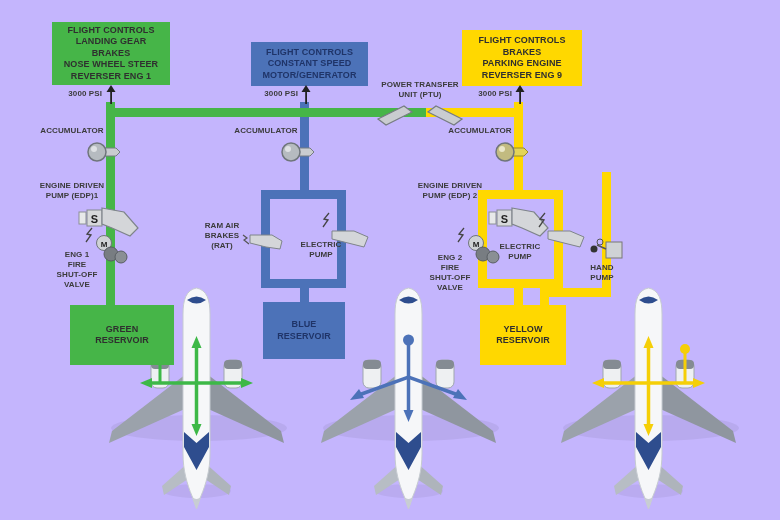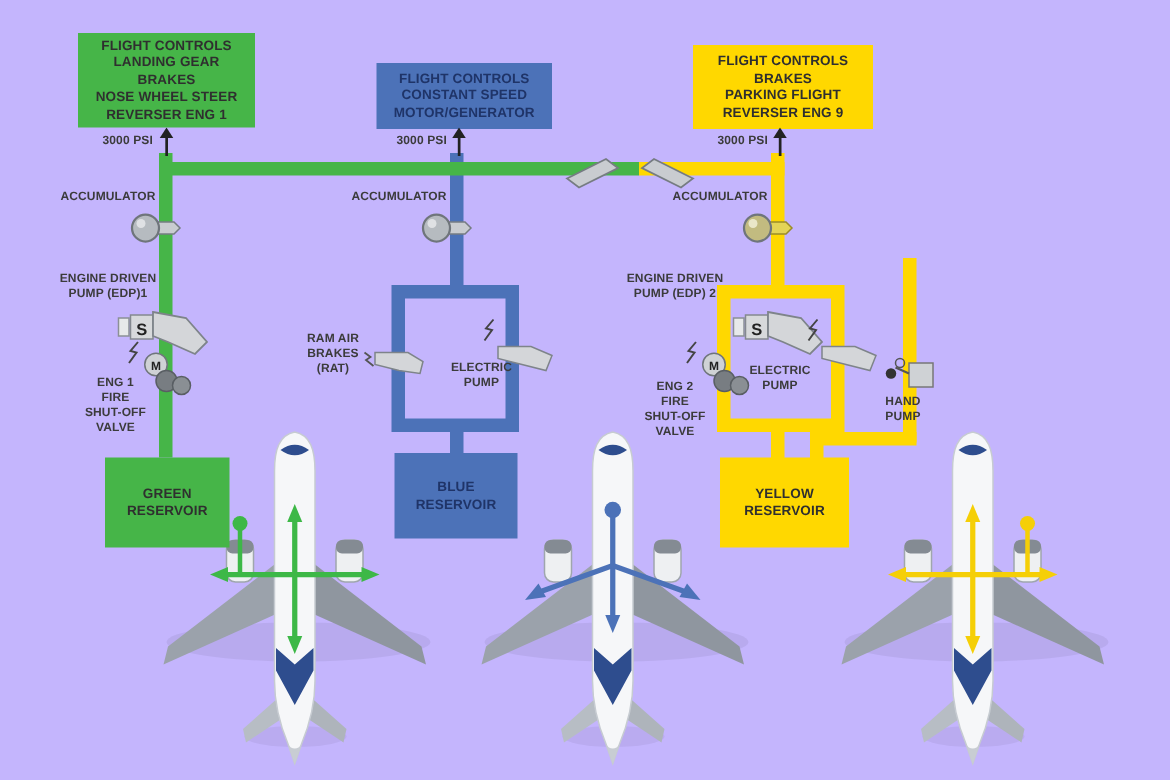--- a/index.html
+++ b/index.html
@@ -132,21 +132,21 @@
     <text x="26" y="20.5" font-size="8" font-weight="bold" fill="#222" text-anchor="middle">M</text>
     <circle cx="33" cy="28" r="7" fill="#787d82" stroke="#595e63"></circle>
     <circle cx="43" cy="31" r="6" fill="#8a8f94" stroke="#595e63"></circle>
   </svg>
   <div class="lbl z3" style="left:47px;top:250px;width:60px">
     <div>ENG 1</div>
     <div>FIRE</div>
     <div>SHUT-OFF</div>
     <div>VALVE</div>
   </div>
-  <div class="sysbox g-bg z3" style="left:70px;top:305px;width:83px;height:60px">
+  <div class="sysbox g-bg z3" style="left:70px;top:305px;width:104px;height:60px">
     <div>GREEN</div>
     <div>RESERVOIR</div>
   </div>
 
   <div class="sysbox b-bg blue-t z3" style="left:251px;top:42px;width:117px;height:44px">
     <div>FLIGHT CONTROLS</div>
     <div>CONSTANT SPEED</div>
     <div>MOTOR/GENERATOR</div>
   </div>
   <div class="lbl z3" style="left:250px;top:89px;width:48px;text-align:right">3000 PSI</div>
@@ -175,29 +175,33 @@
   </svg>
   <div class="lbl z3" style="left:295px;top:240px;width:52px">
     <div>ELECTRIC</div>
     <div>PUMP</div>
   </div>
   <div class="sysbox b-bg blue-t z3" style="left:263px;top:302px;width:82px;height:57px">
     <div>BLUE</div>
     <div>RESERVOIR</div>
   </div>
 
+  <div class="lbl z3" style="left:368px;top:80px;width:104px">
+    <div>POWER TRANSFER</div>
+    <div>UNIT (PTU)</div>
+  </div>
   <svg class="abs z4" style="left:374px;top:101px" width="92" height="28">
     <polygon points="4,18 30,5 38,11 12,24" fill="#c9ccd0" stroke="#767c82" stroke-width="1.2"></polygon>
     <polygon points="88,18 62,5 54,11 80,24" fill="#c9ccd0" stroke="#767c82" stroke-width="1.2"></polygon>
   </svg>
 
   <div class="sysbox y-bg z3" style="left:462px;top:30px;width:120px;height:56px">
     <div>FLIGHT CONTROLS</div>
     <div>BRAKES</div>
-    <div>PARKING FLIGHT</div>
+    <div>PARKING ENGINE</div>
     <div>REVERSER ENG 9</div>
   </div>
   <div class="lbl z3" style="left:464px;top:89px;width:48px;text-align:right">3000 PSI</div>
   <svg class="abs z3" style="left:514px;top:85px" width="12" height="19">
     <polygon points="6,0 1.5,7 10.5,7" fill="#222"></polygon>
       <rect x="5.2" y="6" width="1.8" height="13" fill="#222"></rect>
   </svg>
   <div class="lbl z3" style="left:444px;top:126px;width:72px">ACCUMULATOR</div>
   <svg class="abs z4" style="left:494px;top:139px" width="36" height="26">
     <path d="M16,9 L30,9 L34,13 L30,17 L16,17 Z" fill="#e3d457" stroke="#9a8c2a"></path>

